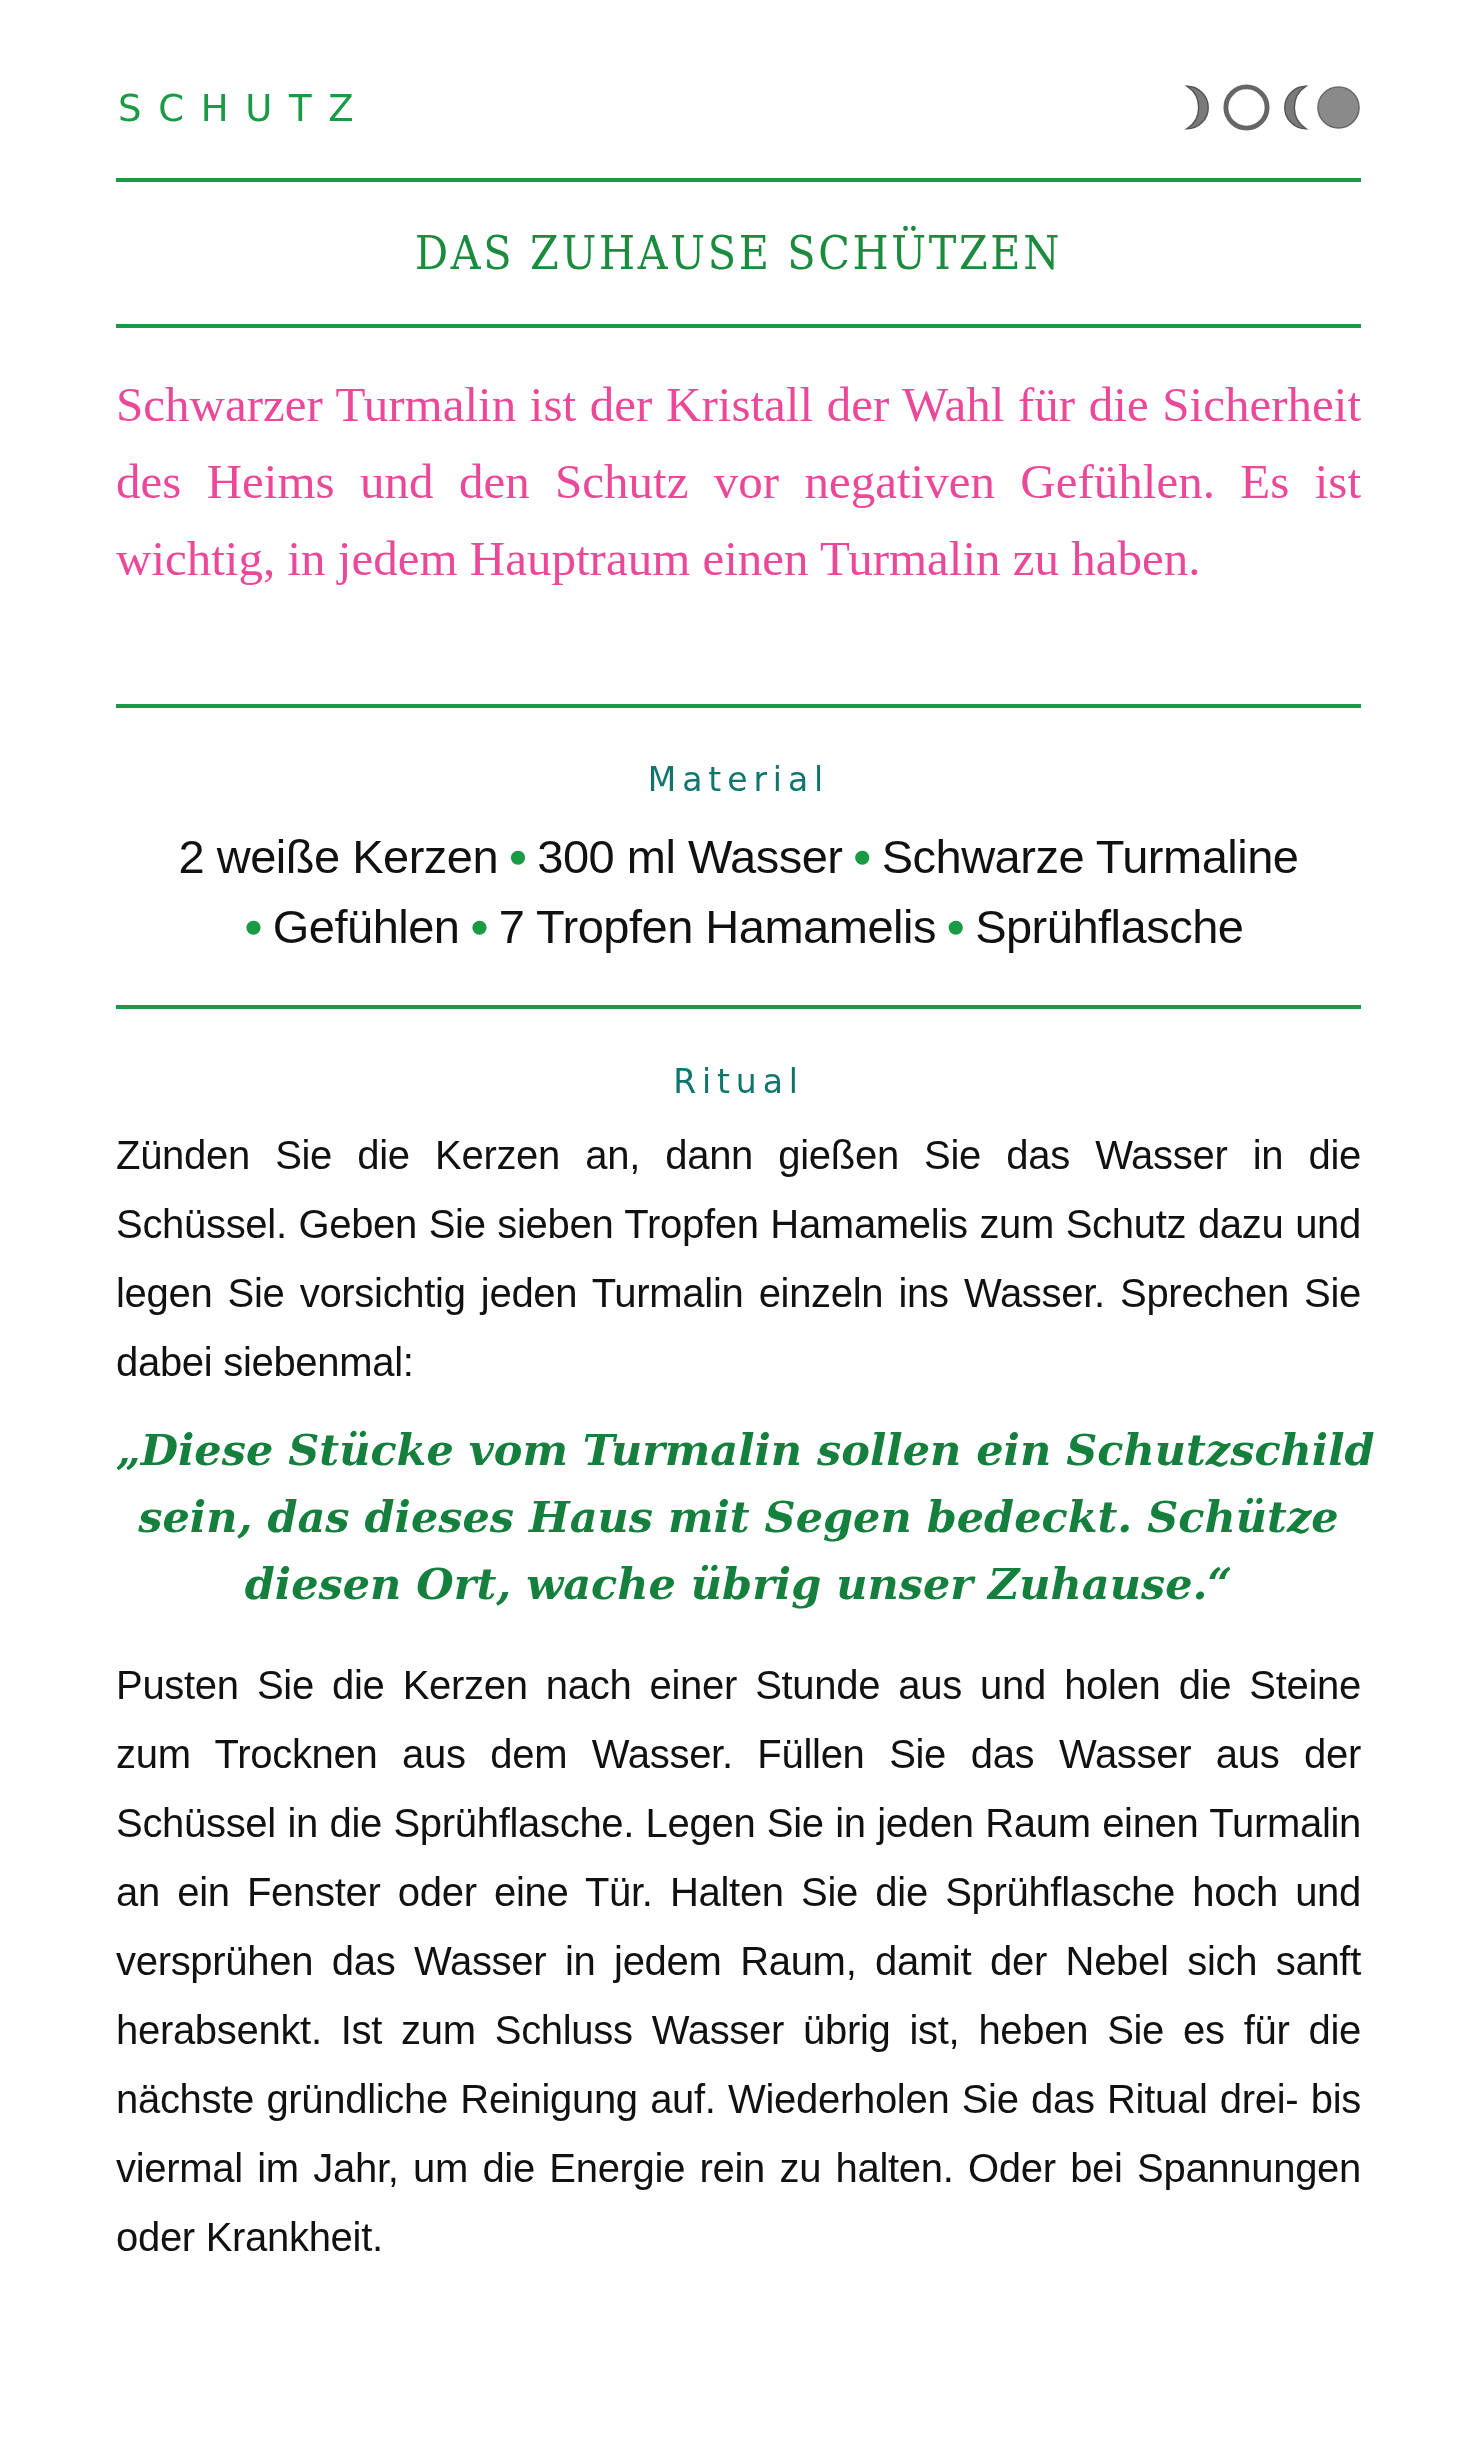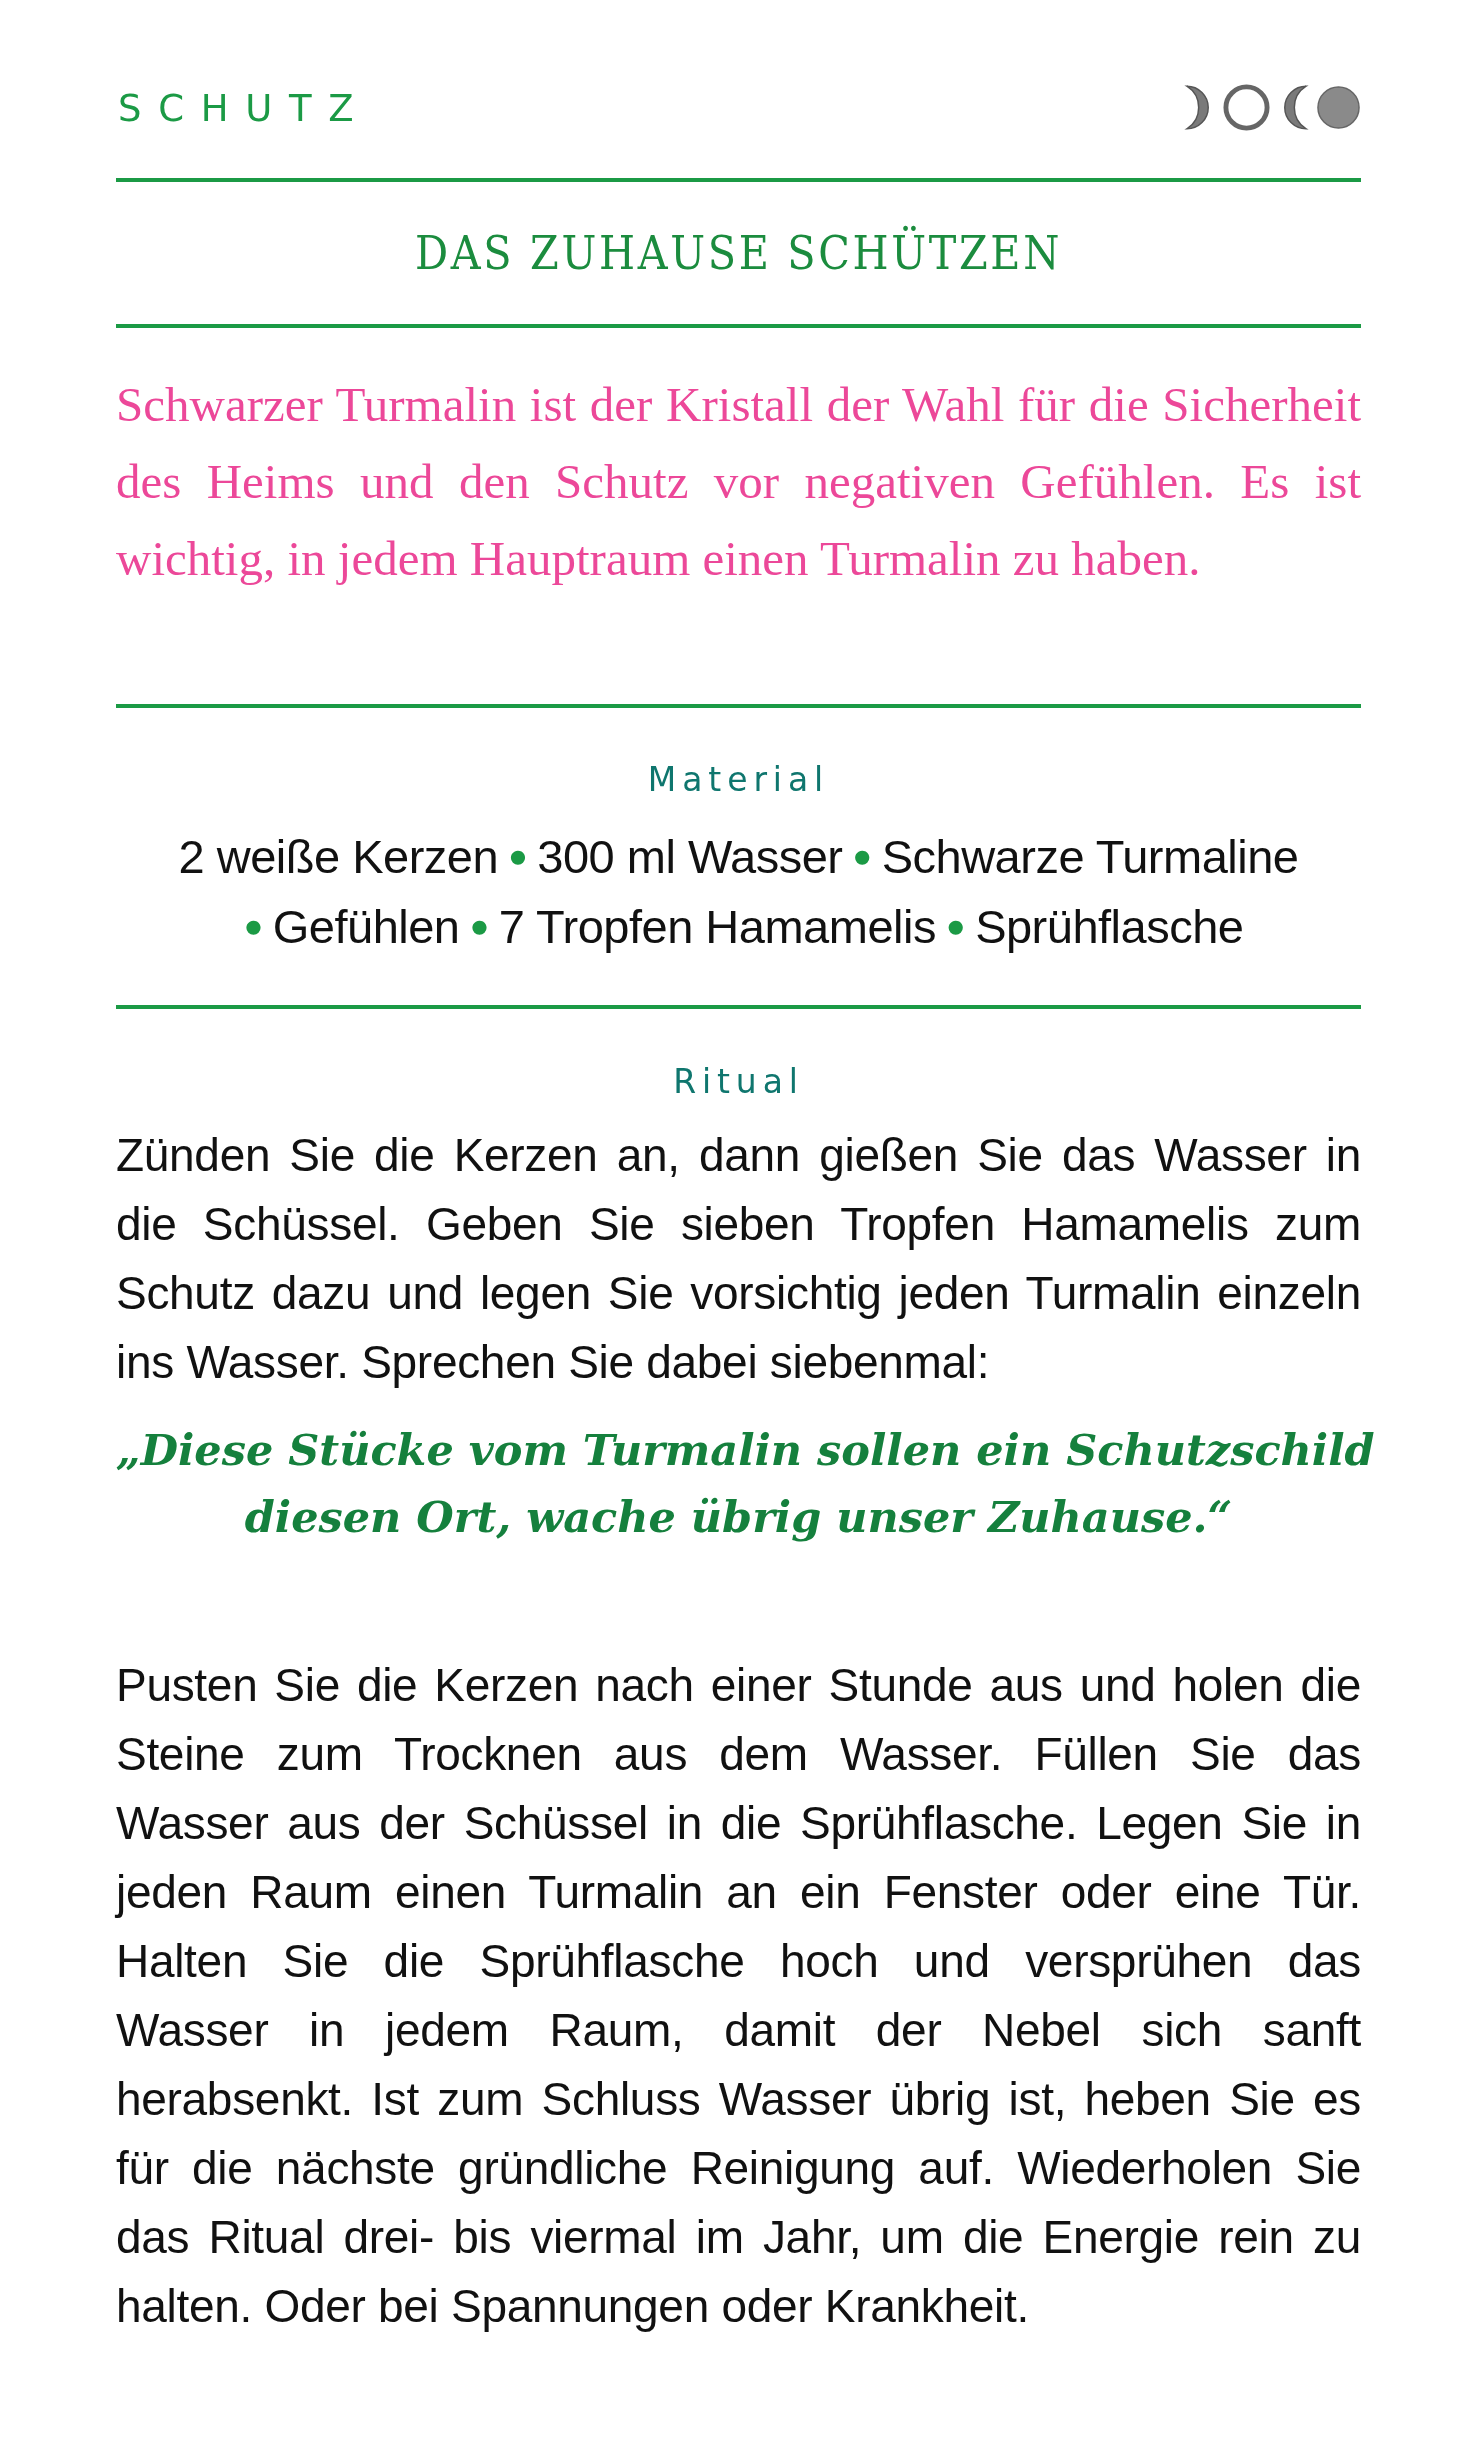--- a/index.html
+++ b/index.html
@@ -106,21 +106,21 @@
     color: #1b9a45;
     font-size: 33px;
     vertical-align: 5.9px;
     padding: 0 9.9px;
   }
   .body-text {
     position: absolute;
     left: 0;
     width: 1245px;
     font-family: "Liberation Sans", sans-serif;
-    font-size: 46px;
+    font-size: 40px;
     line-height: 69px;
     color: #111;
     text-align: justify;
     text-align-last: left;
     letter-spacing: -0.3px;
   }
   .quote {
     position: absolute;
     left: 0;
     top: 1417px;
@@ -175,19 +175,20 @@
   </div>
 
   <div class="rule" style="top:1005px;"></div>
 
   <div class="subhead" style="top:1062px;">Ritual</div>
 
   <div class="body-text" style="top:1121px;">Zünden Sie die Kerzen an, dann gießen Sie das Wasser in die Schüssel. Geben Sie sieben Tropfen Hamamelis zum Schutz dazu und legen Sie vorsichtig jeden Turmalin einzeln ins Wasser. Sprechen Sie dabei siebenmal:</div>
 
   <div class="quote">
     <span>„Diese Stücke vom Turmalin sollen ein Schutzschild</span>
+    <span>sein, das dieses Haus mit Segen bedeckt. Schütze</span>
     <span>diesen Ort, wache übrig unser Zuhause.“</span>
   </div>
 
   <div class="body-text" style="top:1651px;">Pusten Sie die Kerzen nach einer Stunde aus und holen die Steine zum Trocknen aus dem Wasser. Füllen Sie das Wasser aus der Schüssel in die Sprühflasche. Legen Sie in jeden Raum einen Turmalin an ein Fenster oder eine Tür. Halten Sie die Sprühflasche hoch und versprühen das Wasser in jedem Raum, damit der Nebel sich sanft herabsenkt. Ist zum Schluss Wasser übrig ist, heben Sie es für die nächste gründliche Reinigung auf. Wiederholen Sie das Ritual drei- bis viermal im Jahr, um die Energie rein zu halten. Oder bei Spannungen oder Krankheit.</div>
 
 </div>
 
 
 </body></html>

